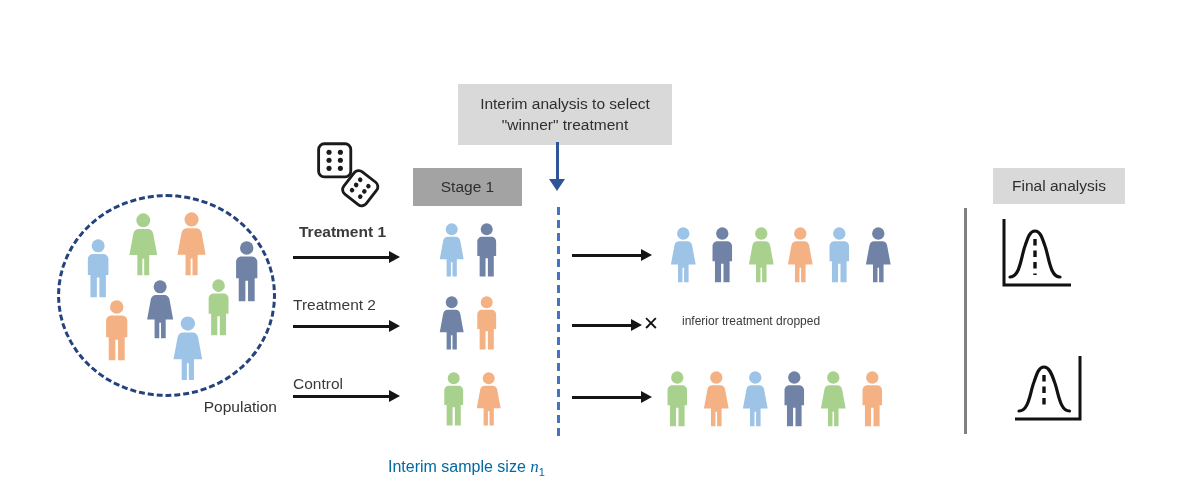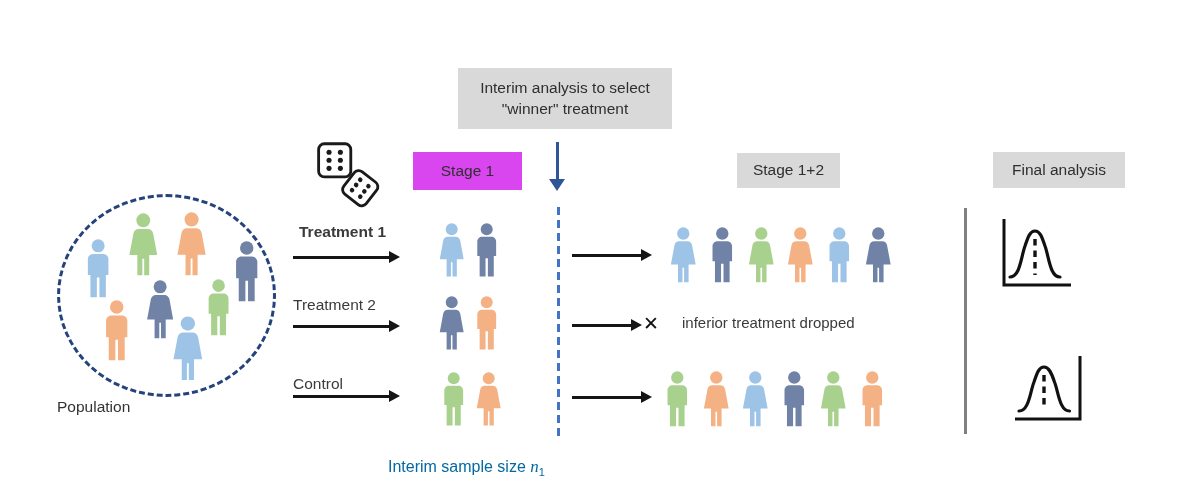--- a/index.html
+++ b/index.html
@@ -3,29 +3,29 @@
 <meta charset="utf-8">
 <style>
   html,body{margin:0;padding:0;background:#fff;}
   #canvas{
     position:relative;width:1200px;height:497px;background:#ffffff;overflow:hidden;
     font-family:"Liberation Sans","DejaVu Sans",sans-serif;color:#333;
   }
   
   .gbox{
     position:absolute;display:flex;align-items:center;justify-content:center;
-    text-align:center;color:#2f2f2f;font-size:15.5px;line-height:1.35;
+    text-align:center;color:#2f2f2f;font-size:15.5px;line-height:1.35;margin-top:16px;
   }
   
   #pop-ellipse{
     position:absolute;left:57px;top:194px;width:219px;height:203px;
     border:3px dashed #24427C;border-radius:50%;box-sizing:border-box;
   }
   #pop-people{position:absolute;left:58px;top:195px;width:219px;height:202px;}
-  #pop-label{position:absolute;left:57px;top:398px;width:220px;text-align:left;font-size:15.5px;color:#333;}
+  #pop-label{position:absolute;left:57px;top:398px;width:220px;text-align:right;font-size:15.5px;color:#333;}
   .person{display:block;}
   
   .people-row{position:absolute;display:flex;align-items:flex-end;}
   
   .arm-label{position:absolute;font-size:15.5px;color:#3a3a3a;white-space:nowrap;}
   
   .harrow{position:absolute;height:2.5px;background:#151515;}
   .harrow::after{
     content:"";position:absolute;right:-10px;top:-4.8px;width:0;height:0;
     border-left:11px solid #151515;border-top:6px solid transparent;border-bottom:6px solid transparent;
@@ -36,21 +36,21 @@
     position:absolute;left:549px;top:179px;width:0;height:0;
     border-top:12px solid #2F5597;border-left:8px solid transparent;border-right:8px solid transparent;
   }
   
   #interim-dashline{
     position:absolute;left:557px;top:207px;width:3px;height:233px;
     background:repeating-linear-gradient(180deg,#4472C4 0 8px,transparent 8px 13px);
   }
   
   #dropped-cross{position:absolute;left:643px;top:312px;font-size:19px;font-weight:bold;color:#111;}
-  #dropped-text{position:absolute;left:682px;top:314px;font-size:15px;color:#3a3a3a;white-space:nowrap;}
+  #dropped-text{position:absolute;left:682px;top:314px;font-size:12px;color:#3a3a3a;white-space:nowrap;}
   
   #final-separator{position:absolute;left:964px;top:208px;width:3px;height:226px;background:#808080;}
   
   #footnote{position:absolute;left:388px;top:457px;font-size:16px;color:#0369a1;white-space:nowrap;}
   #footnote i{font-family:"Liberation Serif","DejaVu Serif",serif;font-size:17px;}
   #footnote sub{font-size:11px;}
   svg.icon{position:absolute;}
 </style>
 </head>
 <body>
@@ -96,25 +96,22 @@
         <circle cx="46.5" cy="45" r="2.4"></circle>
           <circle cx="57.5" cy="45" r="2.4"></circle>
         <circle cx="46.5" cy="52" r="2.4"></circle>
           <circle cx="57.5" cy="52" r="2.4"></circle>
         <circle cx="46.5" cy="59" r="2.4"></circle>
           <circle cx="57.5" cy="59" r="2.4"></circle>
       </g>
     </g>
   </svg>
 
-  <div class="gbox" style="left: 413px; top: 152px; width: 109px; height: 38px; background-color: #d946ef;">
+  <div class="gbox" style="left: 413px; top: 152px; width: 109px; height: 38px; background-color: #a3a3a3;">
     <span>Stage 1</span>
-  </div>
-  <div class="gbox" style="left: 737px; top: 153px; width: 103px; height: 35px; background-color: rgb(217, 217, 217);">
-    <span>Stage 1+2</span>
   </div>
   <div class="gbox" style="left: 993px; top: 152px; width: 132px; height: 36px; background-color: rgb(217, 217, 217);">
     <span>Final analysis</span>
   </div>
 
   <div id="pop-ellipse"></div>
   <div id="pop-people">
       <svg viewBox="0 0 40 70" width="36.57142857142857" height="64" class="person" style="position: absolute; left: 66.7143px; top: 18px;">
         <use href="#woman" fill="#A9D18E"></use>
       </svg>

